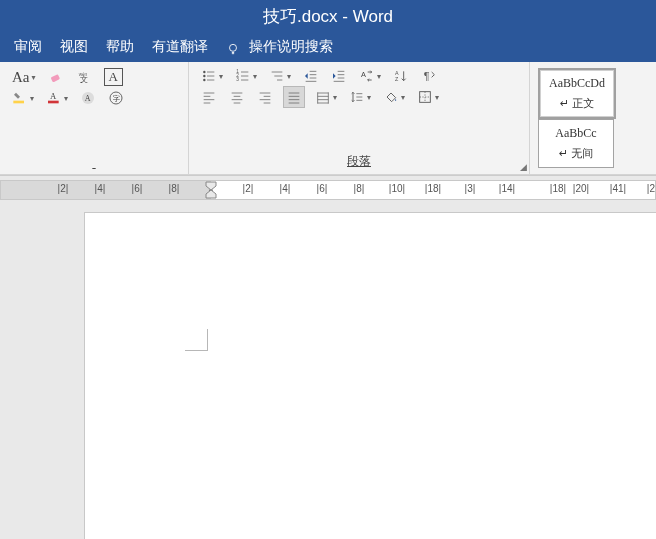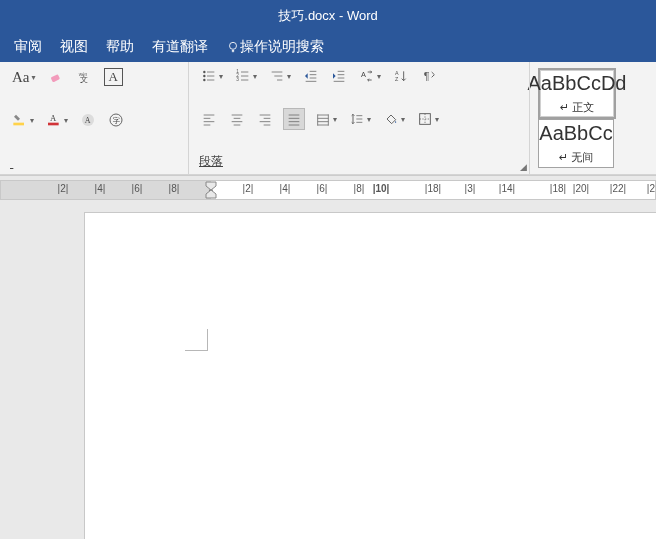--- a/index.html
+++ b/index.html
@@ -1,33 +1,33 @@
 <!DOCTYPE html>
 <html><head>
 <meta charset="utf-8">
 <style>
   html,body{margin:0;padding:0;font-family:"Microsoft YaHei","Segoe UI",sans-serif;font-size:12px;background:#fff;width:656px;height:539px;overflow:hidden;}
-  .titlebar{background:#2b579a;color:#fff;height:32px;display:flex;align-items:center;justify-content:center;font-size:13px;}
+  .titlebar{background:#2b579a;color:#fff;height:32px;display:flex;align-items:center;justify-content:center;font-size:17px;}
   .menubar{background:#2b579a;color:#fff;height:30px;display:flex;align-items:center;gap:18px;padding:0 14px;font-size:14px;}
   .menubar span{cursor:pointer;}
-  .tellme{display:flex;align-items:center;gap:0;}
+  .tellme{display:flex;align-items:flex-end;gap:9px;}
   .tellme svg{width:14px;height:14px;stroke:#fff;fill:none;stroke-width:1.5;}
   .ribbon{background:#f3f3f3;border-bottom:1px solid #d4d4d4;height:112px;display:flex;}
   .group{border-right:1px solid #d4d4d4;padding:4px 10px 0 10px;display:flex;flex-direction:column;justify-content:space-between;}
-  .group-body{display:flex;flex-direction:column;gap:22px;flex:1;}
+  .group-body{display:flex;flex-direction:column;gap:0;flex:1;}
   .btnrow{display:flex;align-items:center;gap:8px;}
   .rbtn{display:flex;align-items:center;gap:2px;color:#444;cursor:pointer;padding:2px;}
   .rbtn svg{width:16px;height:16px;}
   .caret{font-size:8px;color:#666;}
-  .group-label{text-align:left;font-size:12px;color:#444;padding:2px 0 4px 0;text-decoration:underline;}
+  .group-label{text-align:center;font-size:12px;color:#444;padding:2px 0 4px 0;text-decoration:underline;}
   .dlaunch{position:absolute;right:2px;bottom:2px;font-size:9px;color:#777;}
   .styles-group{display:flex;align-items:stretch;gap:0;padding:6px 2px 6px 8px;}
   .style-box{border:1px solid #a3a3a3;background:#fff;width:74px;height:64px;display:flex;flex-direction:column;align-items:center;justify-content:center;gap:5px;margin-right:2px;}
   .style-box.sel{border:2px solid #a0a0a0;box-shadow:inset 0 0 0 1px #d0d0d0;}
-  .style-sample{font-family:Liberation Sans, sans-serif;font-size:20px;color:#333;}
+  .style-sample{font-family:Liberation Serif, serif;font-size:12px;color:#333;}
   .style-name{font-size:11px;color:#333;}
   .ruler-area{background:#e9e9e9;position:relative;height:28px;border-top:1px solid #ccc;}
   .ruler{position:absolute;left:0;right:0;top:4px;height:18px;background:#fff;border:1px solid #c8c8c8;overflow:hidden;}
   .ruler-shade{position:absolute;left:0;top:0;bottom:0;background:#d9d9d9;}
   .ruler-ticks{position:absolute;left:0;right:0;top:0;bottom:0;}
   .ruler-num{position:absolute;top:2px;font-size:10px;color:#555;transform:translateX(-50%);white-space:nowrap;}
   .indent-marker{position:absolute;top:0;width:12px;height:18px;transform:translateX(-50%);}
   .indent-marker svg{width:12px;height:18px;}
   .doc-area{background:#e9e9e9;height:367px;position:relative;}
   .page{position:absolute;left:85px;top:9px;right:0;bottom:0;background:#fff;box-shadow:0 0 0 1px #c8c8c8;}
@@ -285,27 +285,27 @@
     <div class="ruler-shade" id="ruler-shade" style="width: 210px;"></div>
     <div class="ruler-ticks" id="ruler-ticks">
         <span class="ruler-num" style="left: 173px;">|8|</span>
         <span class="ruler-num" style="left: 136px;">|6|</span>
         <span class="ruler-num" style="left: 99px;">|4|</span>
         <span class="ruler-num" style="left: 62px;">|2|</span>
         <span class="ruler-num" style="left: 247px;">|2|</span>
         <span class="ruler-num" style="left: 284px;">|4|</span>
         <span class="ruler-num" style="left: 321px;">|6|</span>
         <span class="ruler-num" style="left: 358px;">|8|</span>
-        <span class="ruler-num" style="left: 380px; font-weight: bold;">|10|</span>
+        <span class="ruler-num" style="left: 396px;">|10|</span>
         <span class="ruler-num" style="left: 432px;">|18|</span>
         <span class="ruler-num" style="left: 469px;">|3|</span>
         <span class="ruler-num" style="left: 506px;">|14|</span>
         <span class="ruler-num" style="left: 557px;">|18|</span>
         <span class="ruler-num" style="left: 580px;">|20|</span>
-        <span class="ruler-num" style="left: 617px;">|22|</span>
+        <span class="ruler-num" style="left: 617px;">|41|</span>
         <span class="ruler-num" style="left: 654px;">|24|</span>
         <span class="ruler-num" style="left: 210px;">⌄</span>
       </div>
     <div class="indent-marker" id="indent-marker" style="left: 210px;">
       <svg viewBox="0 0 12 18">
           <path d="M1 1h10v4l-5 4-5-4z" fill="#e9e9e9" stroke="#888"></path>
           <path d="M1 17h10v-4l-5-4-5 4z" fill="#e9e9e9" stroke="#888"></path>
         </svg>
     </div>
   </div>

